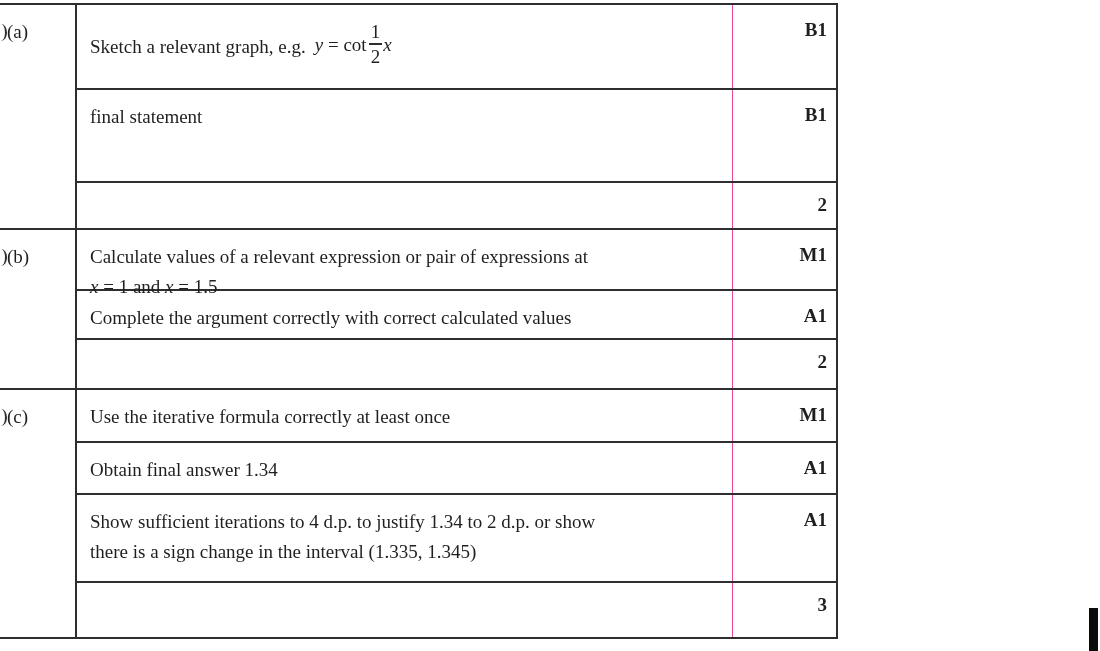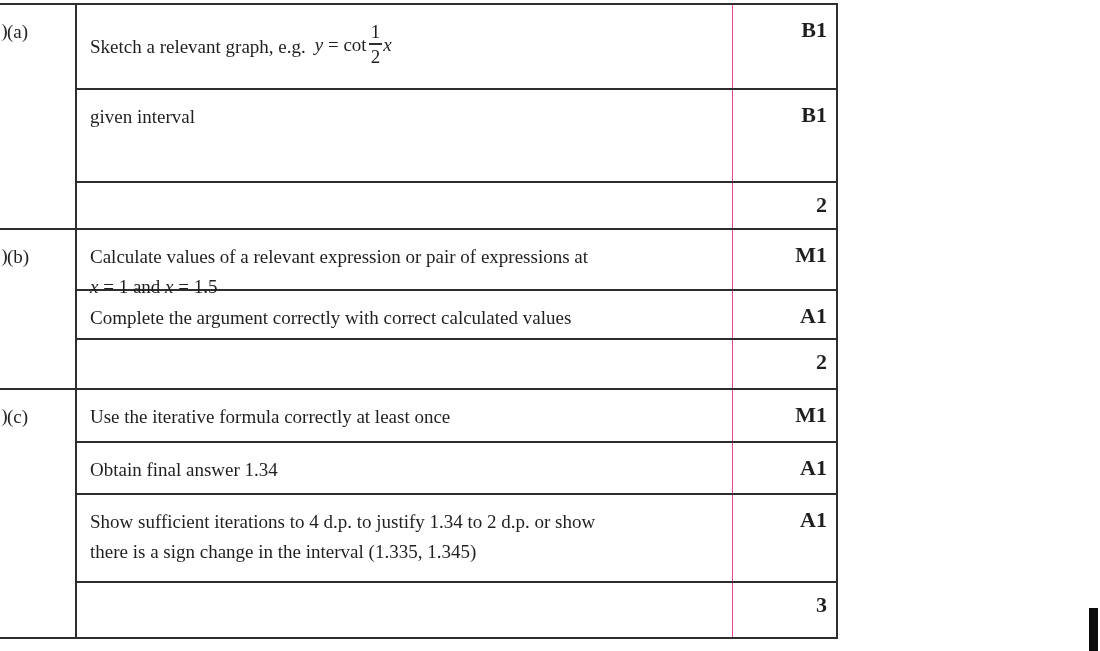--- a/index.html
+++ b/index.html
@@ -50,21 +50,21 @@
     font-size:19px;line-height:30px;
   }
   .desc.center{display:flex;align-items:center;padding-top:0;}
   .l1,.l2{white-space:nowrap;}
 
   .mark{
     width:103px;flex:0 0 103px;
     box-sizing:border-box;
     text-align:right;
     padding:10px 9px 0 0;
-    font-size:22px;line-height:30px;font-weight:bold;
+    font-size:19px;line-height:30px;font-weight:bold;
   }
   .mark.total{padding-top:7px;}
 
   .it{font-style:italic;}
   .eq{white-space:nowrap;}
   .gap{display:inline-block;width:9px;}
 
   .frac{
     display:inline-block;vertical-align:middle;
     text-align:center;margin:0 1px 0 2px;
@@ -104,21 +104,21 @@
         <div class="row rb h-a1">
           <div class="desc center">
             <span>Sketch a relevant graph, e.g.</span>
               <span class="gap"></span>
               <span class="eq"><span class="it">y</span> <span>=</span> <span>cot</span><span class="frac"><span class="num">1</span><span class="den">2</span></span><span class="it">x</span></span>
           </div>
           <div class="mark">B1</div>
         </div>
         <div class="row rb h-a2">
           <div class="desc">
-            <div class="l2">given interval</div>
+            <div class="l2">final statement</div>
           </div>
           <div class="mark">B1</div>
         </div>
         <div class="row h-a3">
           <div class="desc"></div>
           <div class="mark total">2</div>
         </div>
       </div>
     </section>
 

